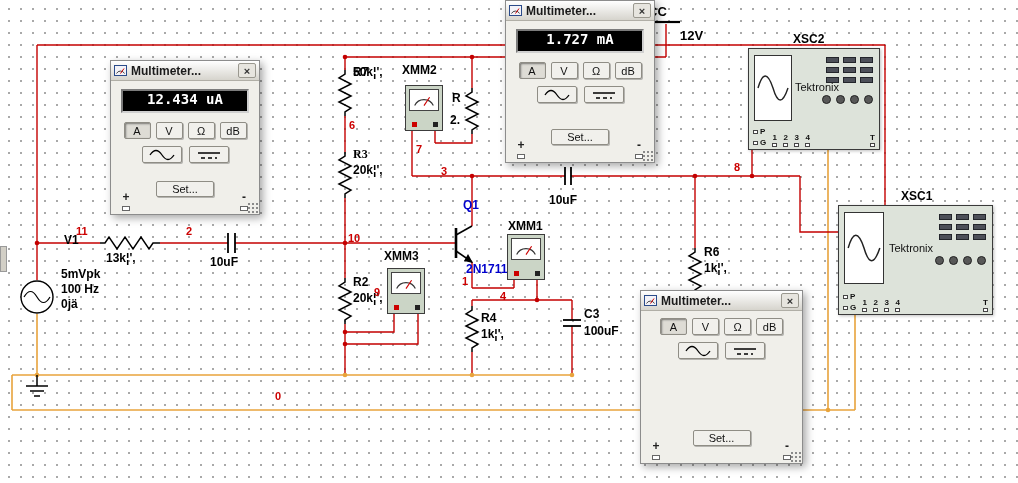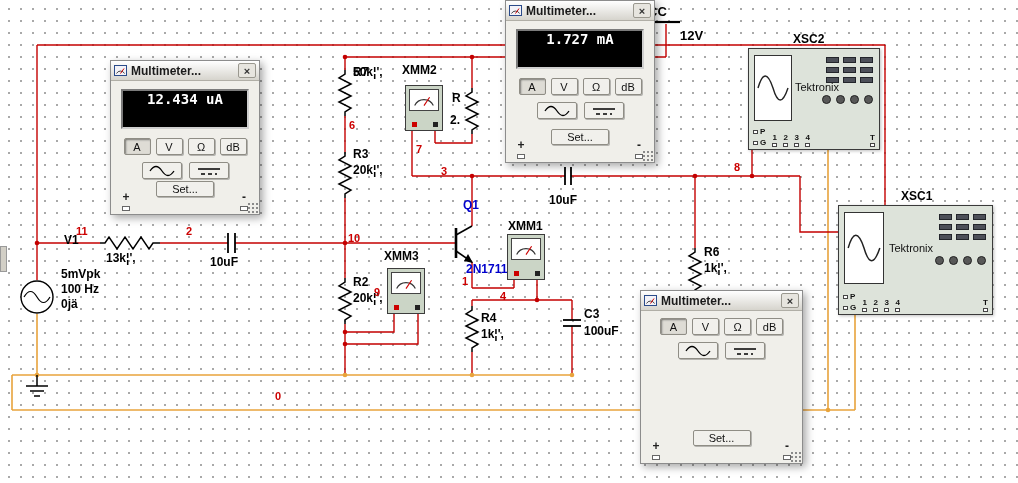--- a/index.html
+++ b/index.html
@@ -35,21 +35,21 @@
 .pg .row{display:flex;align-items:center;gap:2px;}
 .sq{display:inline-block;width:5px;height:4px;background:#fff;border:1px solid #444;}
 .ch,.tch{display:flex;flex-direction:column;align-items:center;gap:1px;}
 .tch{margin-left:auto;}
 
 .mm-win{position:absolute;z-index:10;display:flex;flex-direction:column;background:#f0efea;border:1px solid #8c8c8c;box-shadow:3px 3px 8px rgba(0,0,0,.35);}
 .titlebar{flex:0 0 20px;display:flex;align-items:center;padding:0 3px;background:linear-gradient(#ffffff,#d6d4cd);border-bottom:1px solid #b0aea6;}
 .mm-ico{width:13px;height:13px;flex:0 0 13px;}
 .title{flex:1;margin-left:4px;font:bold 12px "Liberation Sans",sans-serif;color:#1a1a1a;white-space:nowrap;overflow:hidden;}
 .closebtn{width:18px;height:15px;display:flex;align-items:center;justify-content:center;background:#e7e5df;border:1px solid #9a988f;font:bold 11px "Liberation Sans",sans-serif;color:#333;border-radius:2px;cursor:default;}
-.display{margin:8px 10px 2px;height:40px;line-height:20px;background:#000;color:#fff;text-align:center;font:bold 14px "DejaVu Sans Mono",monospace;border:2px inset #cfcfcf;}
+.display{margin:8px 10px 2px;height:24px;line-height:20px;background:#000;color:#fff;text-align:center;font:bold 14px "DejaVu Sans Mono",monospace;border:2px inset #cfcfcf;}
 button{font:11px "Liberation Sans",sans-serif;color:#111;}
 .modes{display:flex;justify-content:center;gap:5px;margin-top:7px;}
 .mbtn{width:27px;height:17px;background:#f1f0ec;border:1px solid #8f8d85;border-radius:2px;box-shadow:1px 1px 0 rgba(0,0,0,.25);}
 .on{background:#dedcd5;box-shadow:inset 1px 1px 2px rgba(0,0,0,.45);}
 .waves{display:flex;justify-content:center;gap:7px;margin-top:7px;}
 .wbtn{width:40px;height:17px;background:#f1f0ec;border:1px solid #8f8d85;border-radius:2px;box-shadow:1px 1px 0 rgba(0,0,0,.25);display:flex;align-items:center;justify-content:center;}
 .wbtn svg{display:block;}
 .footer{margin-top:auto;display:flex;align-items:flex-end;justify-content:space-between;padding:0 11px 3px;}
 .term{display:flex;flex-direction:column;align-items:center;gap:2px;font:bold 12px "Liberation Sans",sans-serif;color:#222;}
 .tsq{width:8px;height:5px;background:#fff;border:1px solid #666;}
@@ -173,21 +173,21 @@
   <div class="frag" style="left:0;top:246px;width:7px;height:26px;"></div>
 
   <div class="lbl" style="left:64px;top:234px;">V1</div>
   <div class="lbl" style="left:61px;top:268px;">5mVpk</div>
   <div class="lbl" style="left:61px;top:283px;">100 Hz</div>
   <div class="lbl" style="left:61px;top:298px;">0jä</div>
   <div class="lbl" style="left:106px;top:252px;">13k¦',</div>
   <div class="lbl" style="left:210px;top:256px;">10uF</div>
   <div class="lbl" style="left:353px;top:66px;">R7</div>
   <div class="lbl" style="left:353px;top:66px;">50k¦',</div>
-  <div class="lbl" style="left:353px;top:148px;">R3</div>
+  <div class="lbl" style="left:353px;top:148px;font-family:Liberation Serif, serif;">R3</div>
   <div class="lbl" style="left:353px;top:164px;">20k¦',</div>
   <div class="lbl" style="left:353px;top:276px;">R2</div>
   <div class="lbl" style="left:353px;top:292px;">20k¦',</div>
   <div class="lbl" style="left:452px;top:92px;">R</div>
   <div class="lbl" style="left:450px;top:114px;">2.</div>
   <div class="lbl" style="left:481px;top:312px;">R4</div>
   <div class="lbl" style="left:481px;top:328px;">1k¦',</div>
   <div class="lbl" style="left:704px;top:246px;">R6</div>
   <div class="lbl" style="left:704px;top:262px;">1k¦',</div>
   <div class="lbl" style="left:549px;top:194px;">10uF</div>

